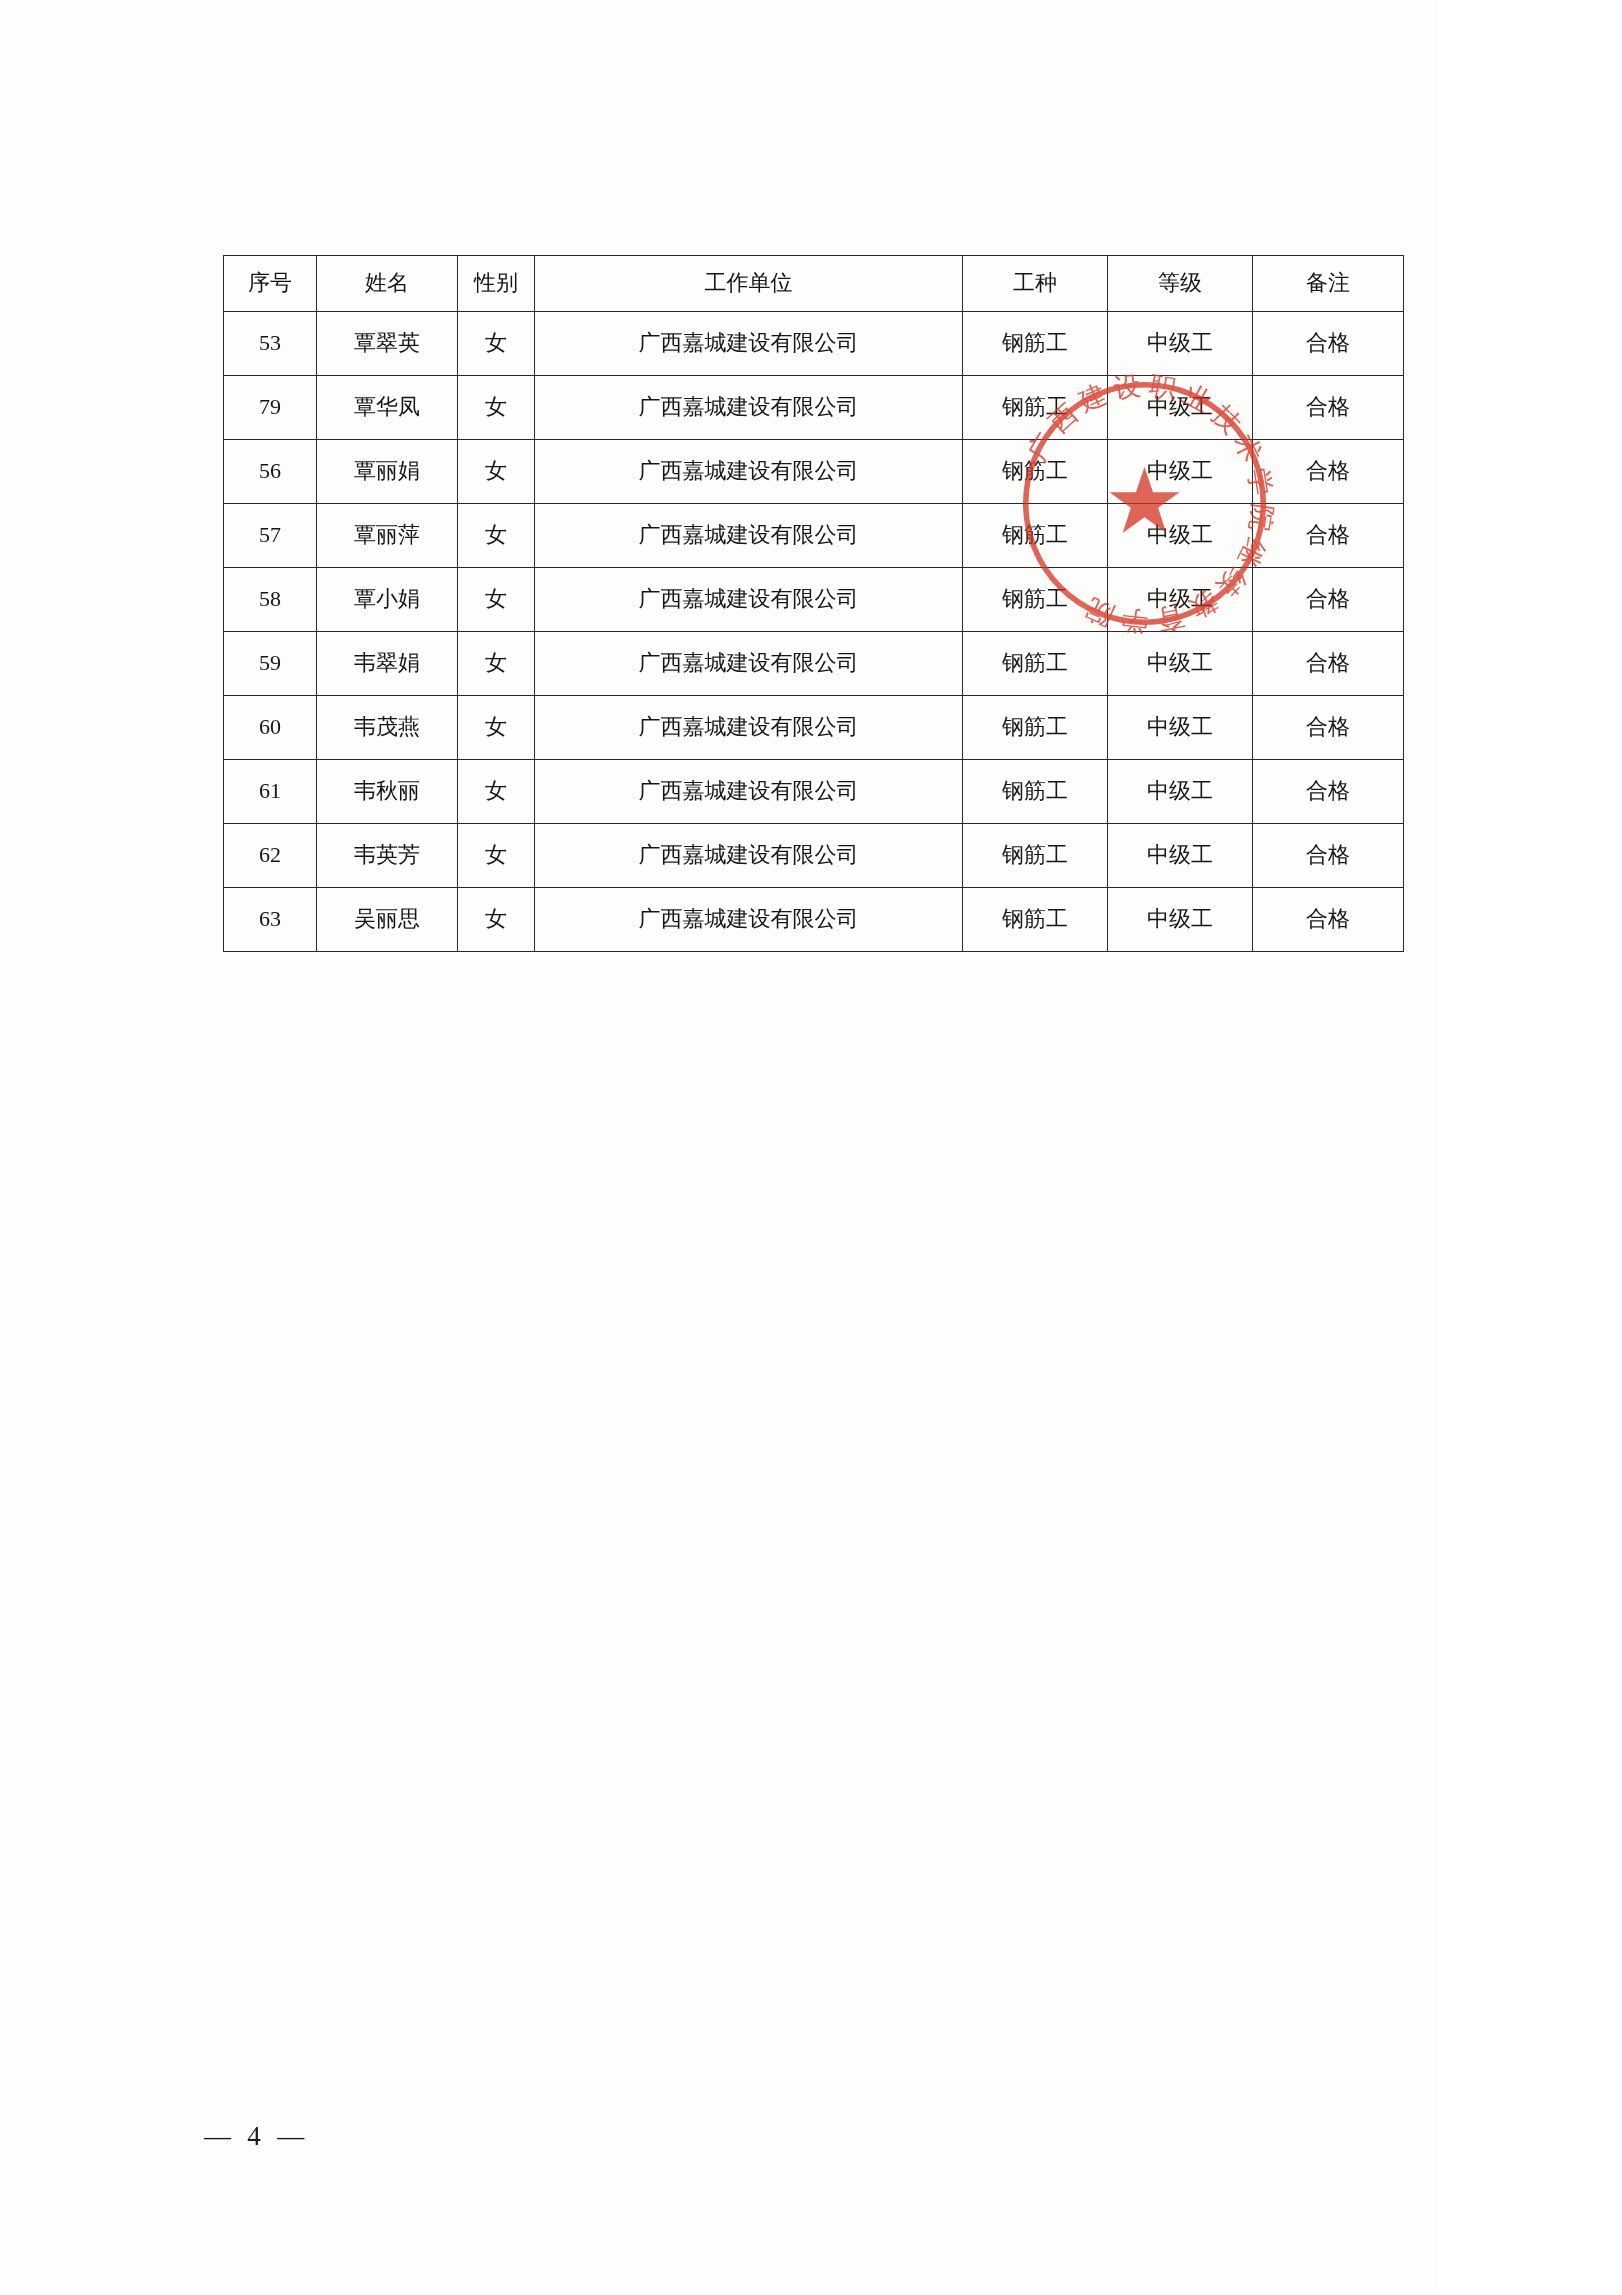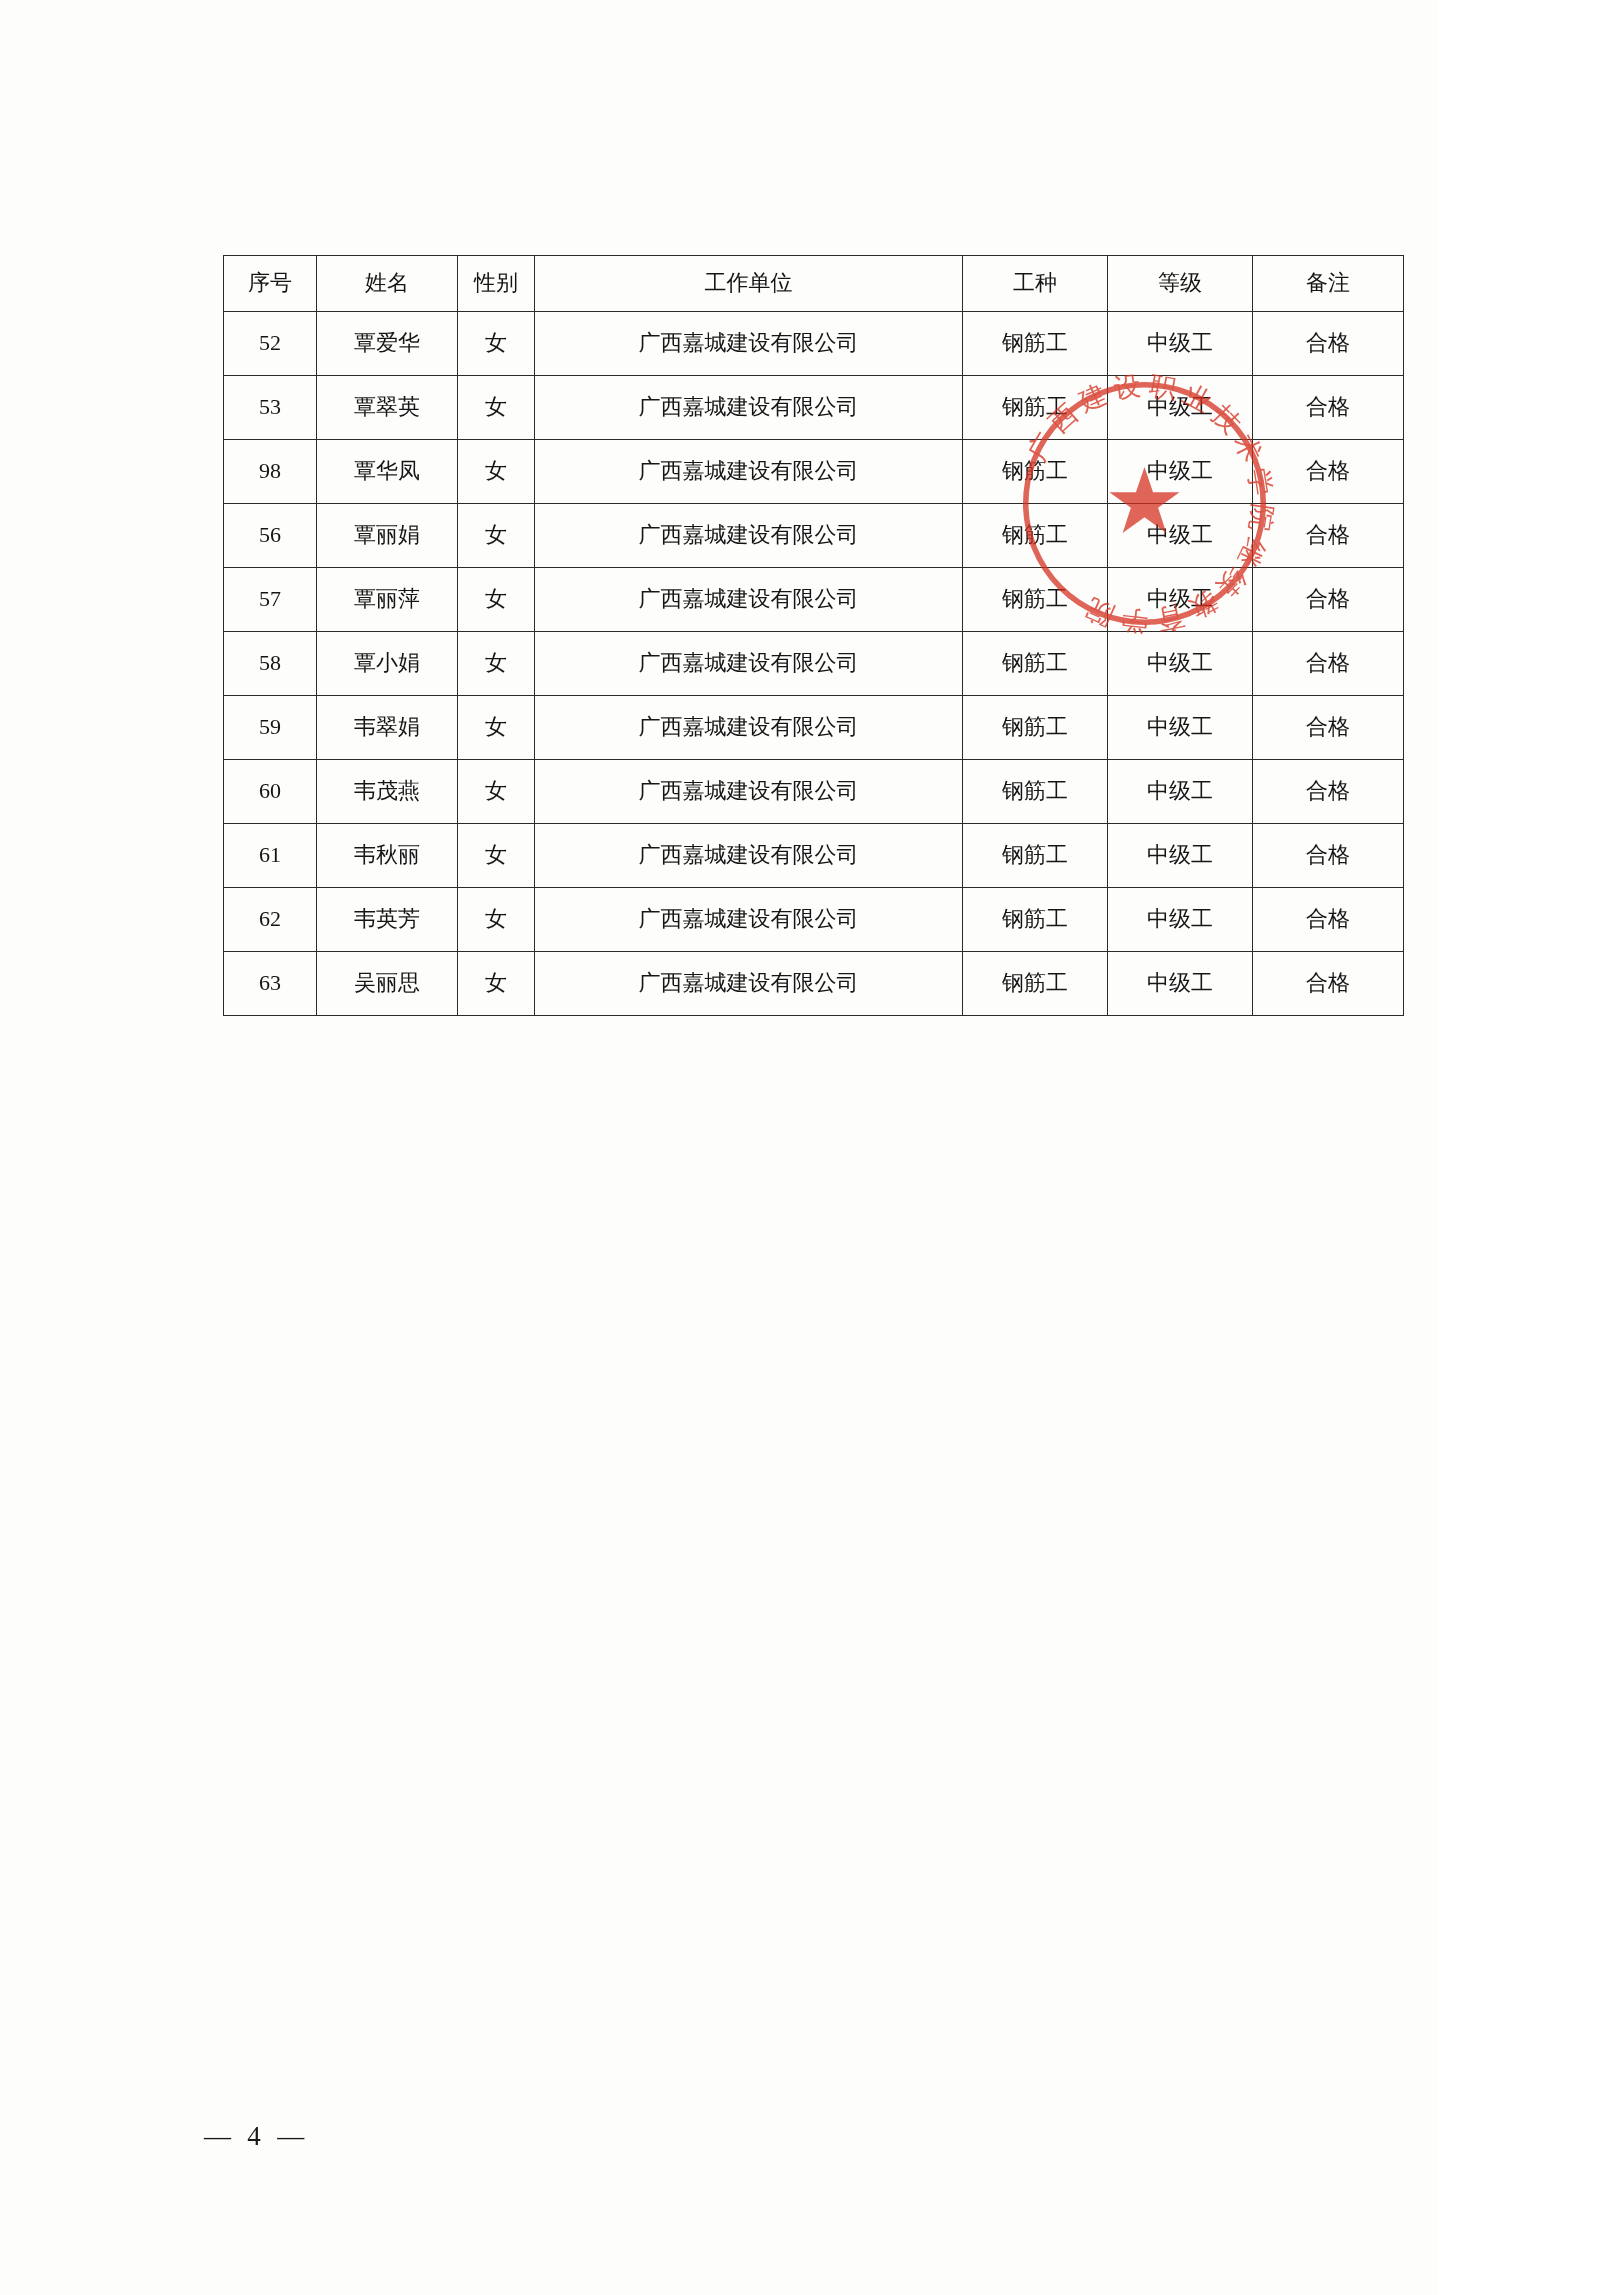--- a/index.html
+++ b/index.html
@@ -111,39 +111,30 @@
           <th>姓名</th>
           <th>性别</th>
           <th>工作单位</th>
           <th>工种</th>
           <th>等级</th>
           <th>备注</th>
         </tr>
       </thead>
       <tbody>
         <tr>
-          <td>52</td>
-          <td>覃爱华</td>
-          <td>女</td>
-          <td>广西嘉城建设有限公司</td>
-          <td>钢筋工</td>
-          <td>中级工</td>
-          <td>合格</td>
-        </tr>
-        <tr>
           <td>53</td>
           <td>覃翠英</td>
           <td>女</td>
           <td>广西嘉城建设有限公司</td>
           <td>钢筋工</td>
           <td>中级工</td>
           <td>合格</td>
         </tr>
         <tr>
-          <td>98</td>
+          <td>79</td>
           <td>覃华凤</td>
           <td>女</td>
           <td>广西嘉城建设有限公司</td>
           <td>钢筋工</td>
           <td>中级工</td>
           <td>合格</td>
         </tr>
         <tr>
           <td>56</td>
           <td>覃丽娟</td>

